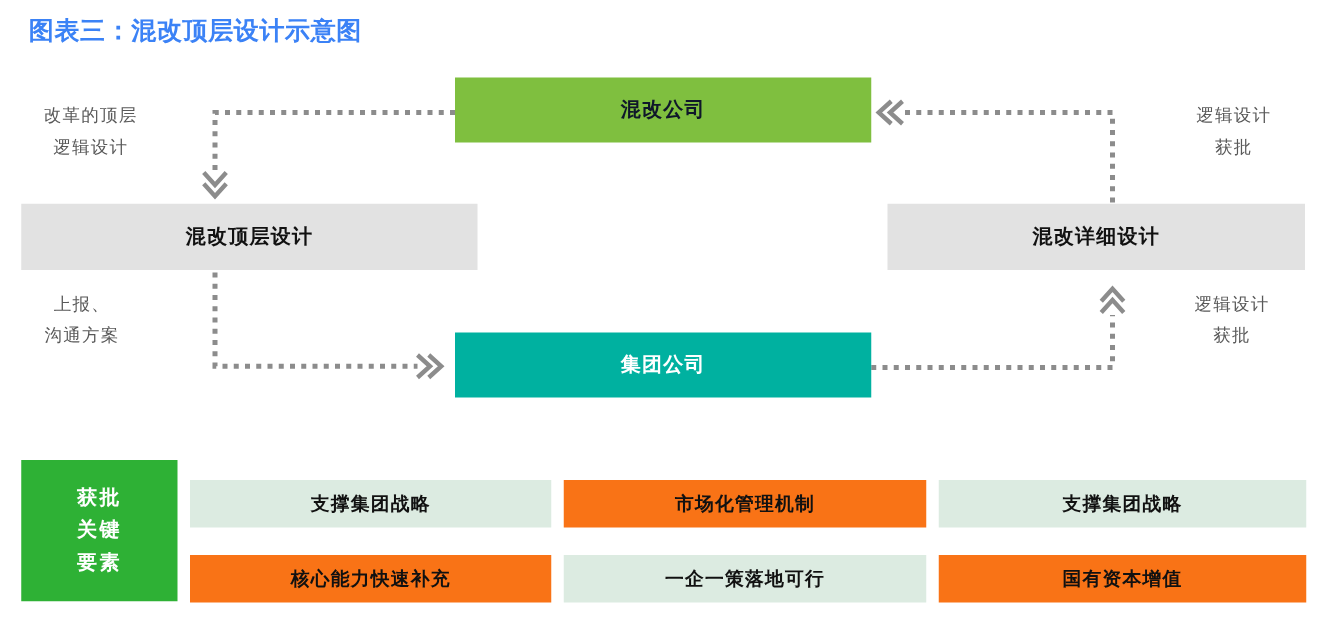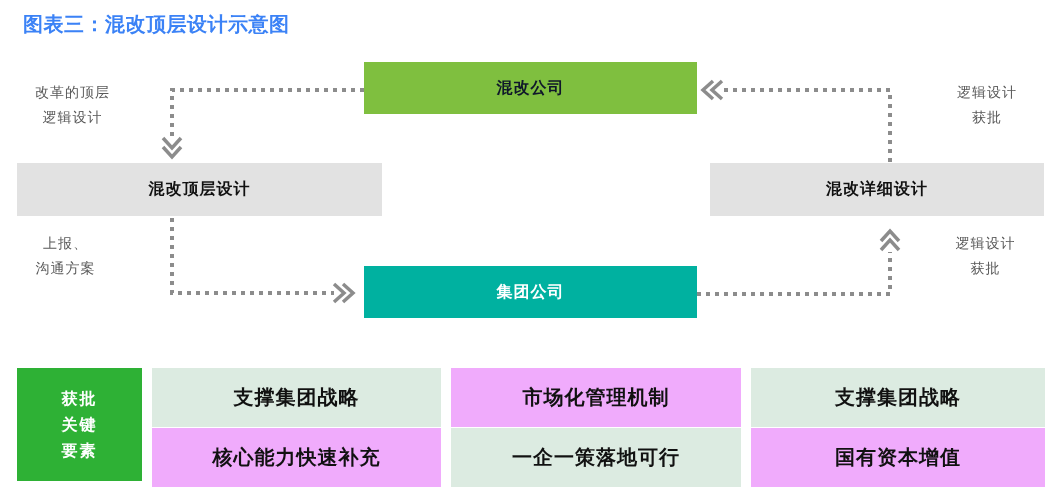--- a/index.html
+++ b/index.html
@@ -54,31 +54,32 @@
     font-weight: bold;
     line-height: 26px;
     letter-spacing: 2px;
     display: flex;
     flex-direction: column;
     align-items: center;
     justify-content: center;
   }
   .cell {
     position: absolute;
-    height: 59px;
+    height: 38px;
     display: flex;
     align-items: center;
     justify-content: center;
-    font-size: 20px;
+    font-size: 15px;
     font-weight: bold;
     color: #111111;
     letter-spacing: 1px;
+    margin-top: 16px;
   }
   .cell-light  { background: #dcebe1; }
-  .cell-medium { background: #f0abfc; }
+  .cell-medium { background: #f97316; }
   .r1 { top: 368px; }
   .r2 { top: 428px; font-family: Liberation Serif, serif; }
   .c1 { left: 152px; width: 289px; }
   .c2 { left: 451px; width: 290px; }
   .c3 { left: 751px; width: 294px; }
 </style>
 </head>
 <body>
 
 <div class="canvas">

